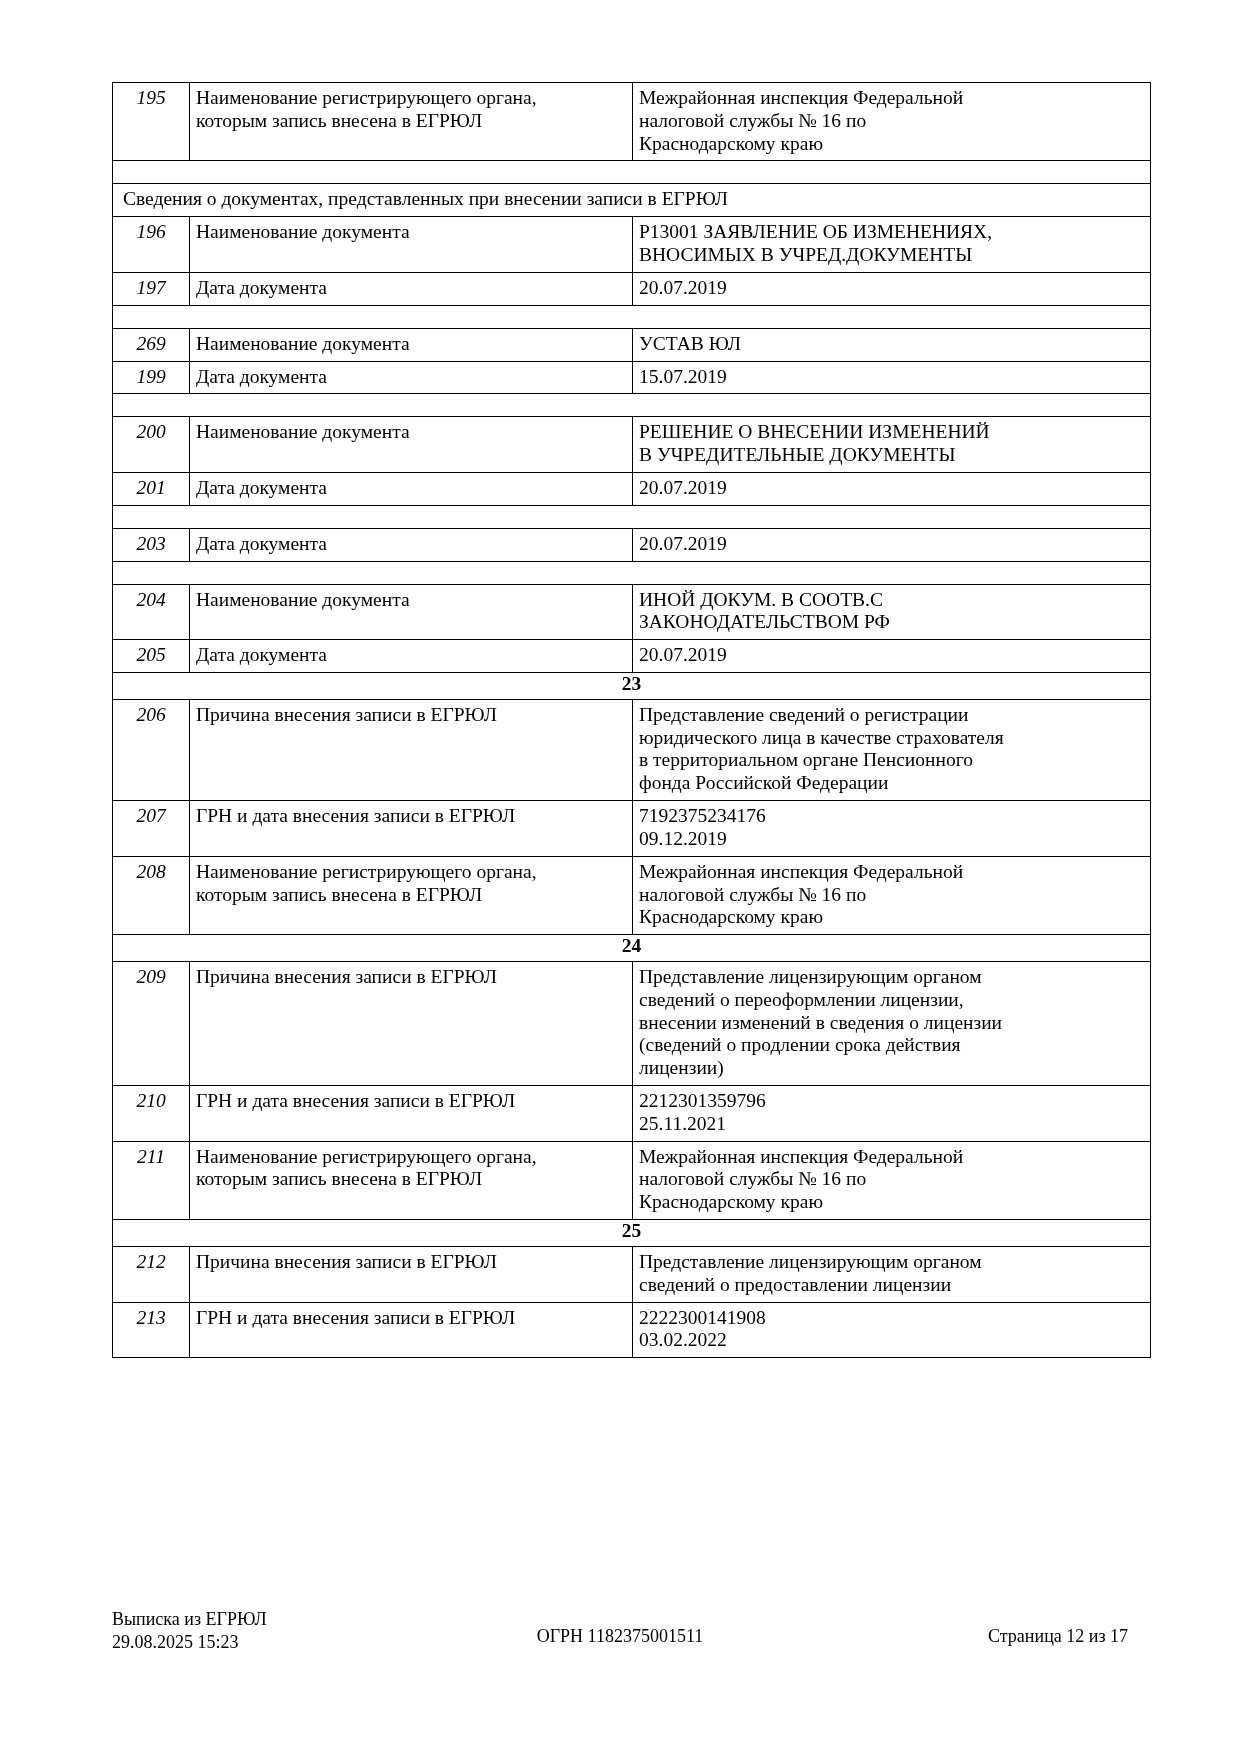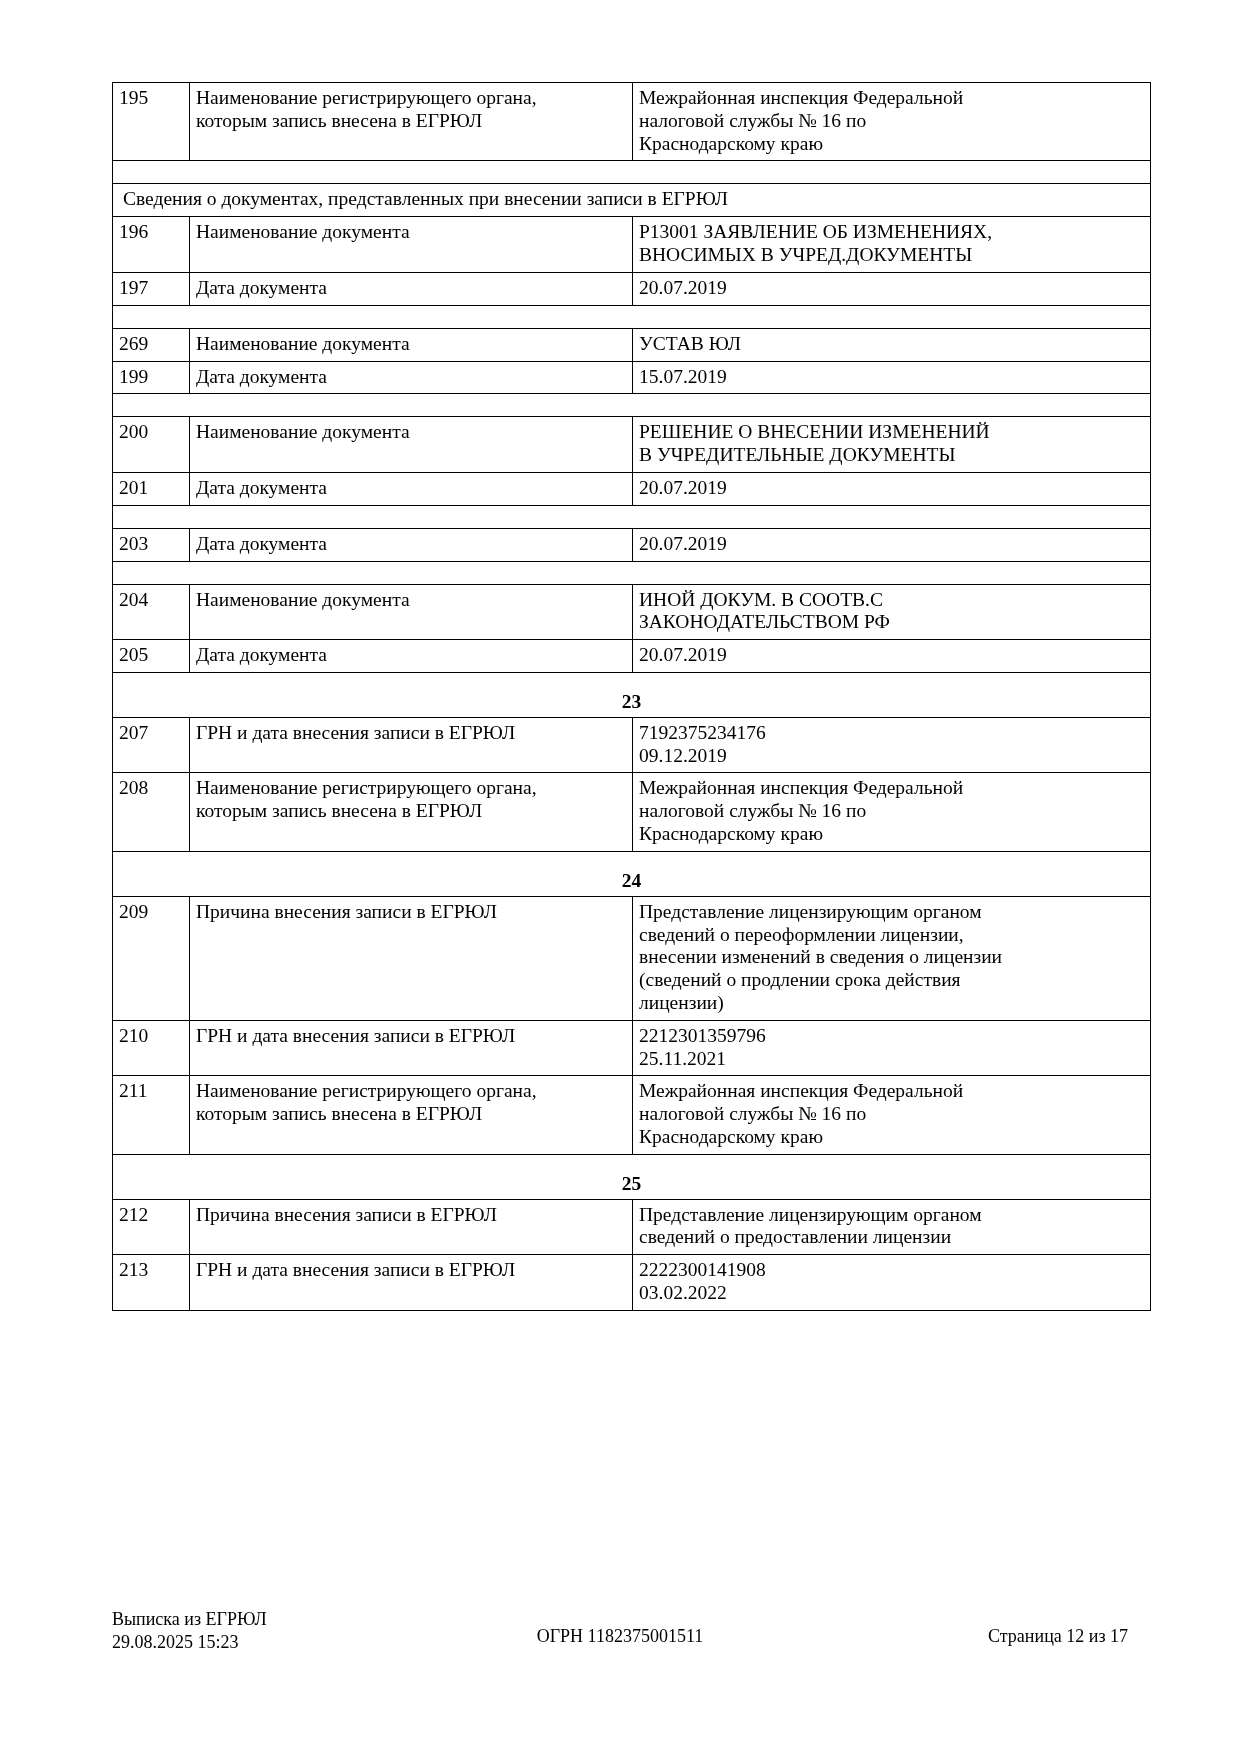--- a/index.html
+++ b/index.html
@@ -31,22 +31,23 @@
   }
   .doc-table td {
     border: 1px solid #000000;
     vertical-align: top;
     font-size: 19.5px;
     line-height: 1.17;
     padding: 4px 6px 5px 6px;
   }
   td.num {
     width: 64px;
-    text-align: left;
+    text-align: center;
     white-space: nowrap;
+    font-style: italic;
   }
   td.label {
     width: 430px;
   }
   td.value {
     width: 505px;
   }
   tr.spacer td {
     height: 22px;
     padding: 0;
@@ -54,21 +55,21 @@
   tr.section-head td {
     border-left: 1px solid #000;
     border-right: 1px solid #000;
   }
   td.section-title {
     padding-left: 10px;
   }
   td.group-number {
     text-align: center;
     font-weight: bold;
-    padding: 18px 0 3px 0;
+    padding: 0 0 3px 0;
   }
   .nowrap-lines {
     white-space: pre-line;
   }
   .footer {
     position: absolute;
     left: 0;
     top: 1608px;
     width: 1240px;
     height: 60px;
@@ -172,20 +173,28 @@
           <td class="value nowrap-lines">ИНОЙ ДОКУМ. В СООТВ.С
 ЗАКОНОДАТЕЛЬСТВОМ РФ</td>
         </tr>
         <tr>
           <td class="num">205</td>
           <td class="label nowrap-lines">Дата документа</td>
           <td class="value nowrap-lines">20.07.2019</td>
         </tr>
         <tr>
           <td colspan="3" class="group-number">23</td>
+        </tr>
+        <tr>
+          <td class="num">206</td>
+          <td class="label nowrap-lines">Причина внесения записи в ЕГРЮЛ</td>
+          <td class="value nowrap-lines">Представление сведений о регистрации
+юридического лица в качестве страхователя
+в территориальном органе Пенсионного
+фонда Российской Федерации</td>
         </tr>
         <tr>
           <td class="num">207</td>
           <td class="label nowrap-lines">ГРН и дата внесения записи в ЕГРЮЛ</td>
           <td class="value nowrap-lines">7192375234176
 09.12.2019</td>
         </tr>
         <tr>
           <td class="num">208</td>
           <td class="label nowrap-lines">Наименование регистрирующего органа,

